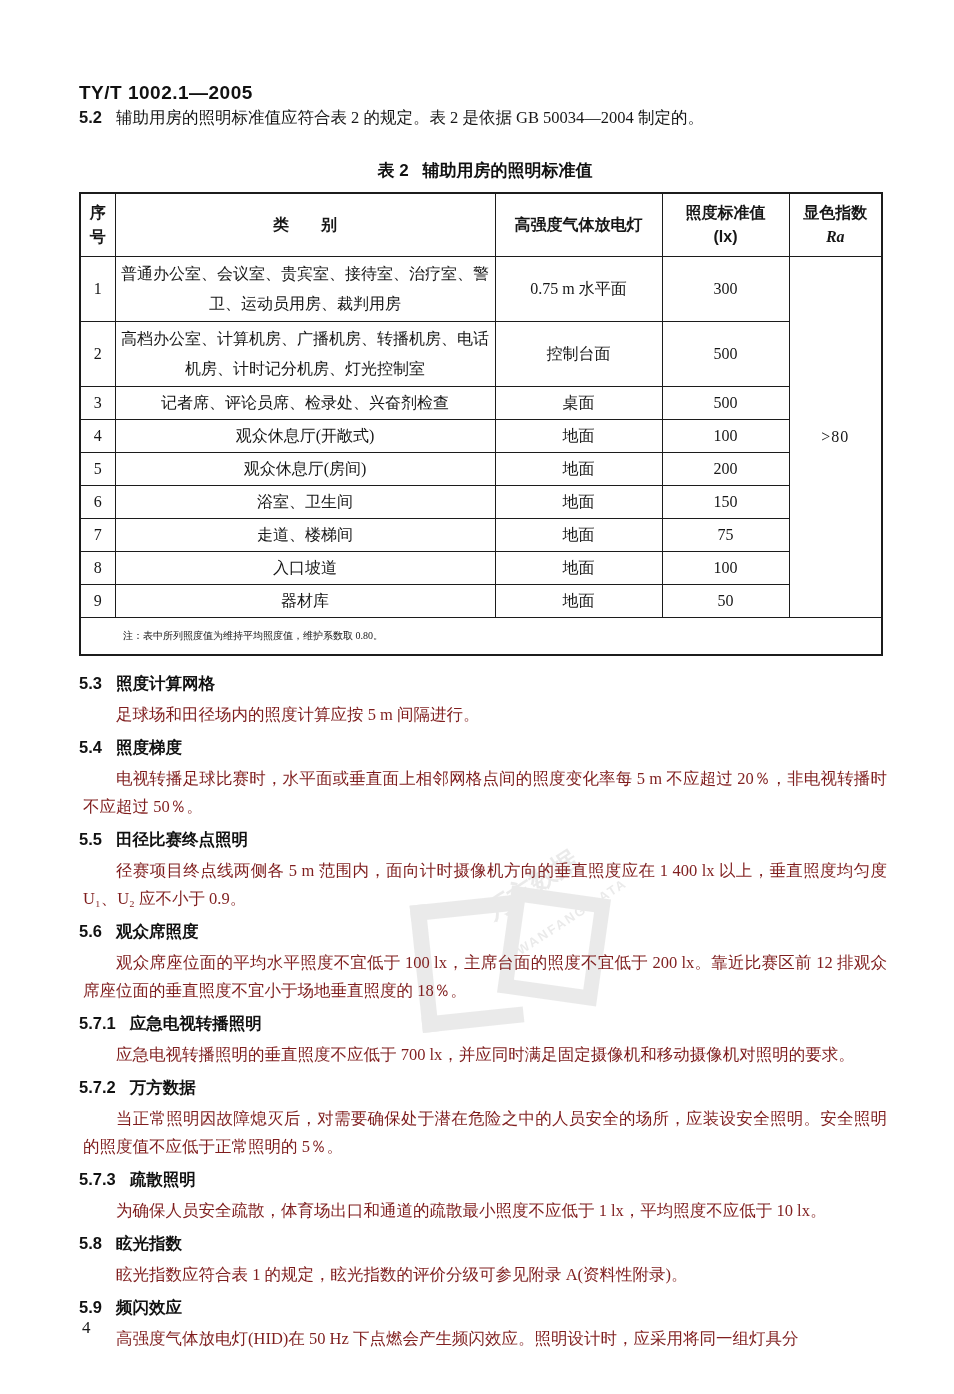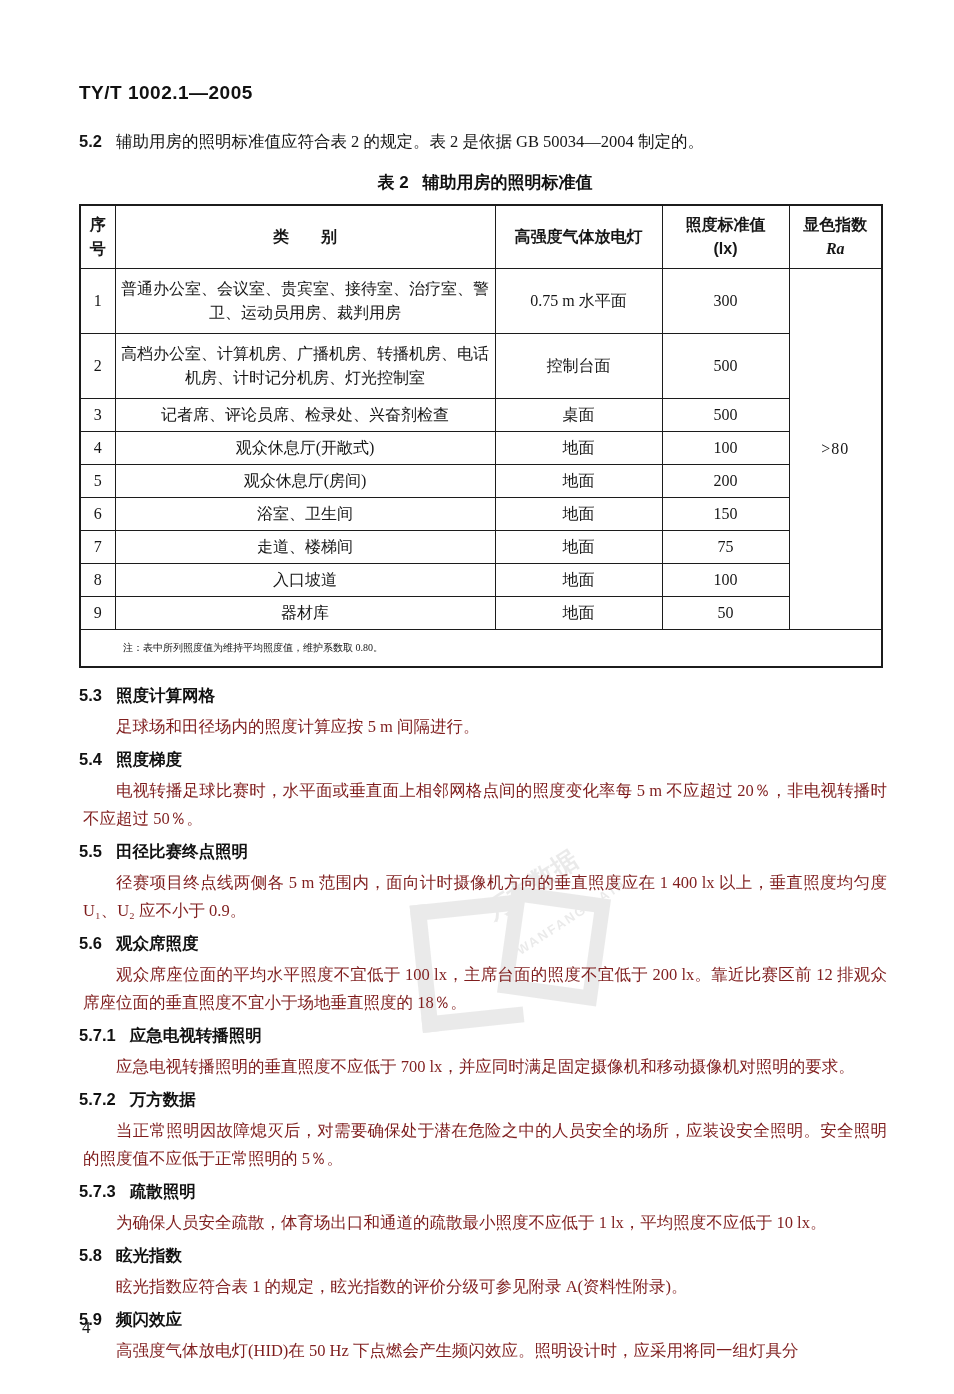--- a/index.html
+++ b/index.html
@@ -11,28 +11,28 @@
     font-family:"Liberation Serif","DejaVu Serif",serif;
     overflow:hidden;
   }
   .content{position:absolute;left:79px;top:82px;width:812px;}
 
   .doc-code{
     font-family:"Liberation Sans","DejaVu Sans",sans-serif;
     font-weight:700;font-size:19px;letter-spacing:0.5px;color:#111;
   }
 
-  .intro{margin-top:24px;font-size:16.5px;line-height:26px;}
+  .intro{font-size:16.5px;line-height:26px;}
   .clause-no{
     font-family:"Liberation Sans","DejaVu Sans",sans-serif;
     font-weight:700;margin-right:14px;
   }
 
   .table-caption{
-    margin-top:16px;text-align:center;
+    margin-top:28px;text-align:center;
     font-family:"Liberation Sans","DejaVu Sans",sans-serif;
     font-weight:700;font-size:17px;color:#111;
   }
   .table-caption .cap-prefix{margin-right:14px;}
 
   table.std-table{
     margin-top:10px;
     border-collapse:collapse;
     border:2.5px solid #1c1c1c;
     table-layout:fixed;width:802px;
@@ -46,21 +46,21 @@
     color:#161616;
   }
   table.std-table thead th{
     height:62px;
     font-family:"Liberation Sans","DejaVu Sans",sans-serif;
     font-weight:700;font-size:16px;line-height:24px;
   }
   .hdr-line{display:block;line-height:24px;}
   .ra-italic{font-style:italic;font-family:"Liberation Serif","DejaVu Serif",serif;}
   td.cell-no{width:35px;}
-  td.cell-category{text-align:left;padding:4px 8px 4px 14px;line-height:24px;}
+  td.cell-category{text-align:left;padding:4px 8px 4px 14px;line-height:30px;}
   tr.row-normal td{height:32px;}
   tr.row-tall td{height:64px;}
   td.cell-ra{font-size:17px;letter-spacing:1px;}
   tr.note-row td{
     height:36px;text-align:left;padding-left:42px;
     font-size:10px;border-top:1.5px solid #1c1c1c;
   }
 
   .sections{margin-top:13px;}
   .sec-heading{

